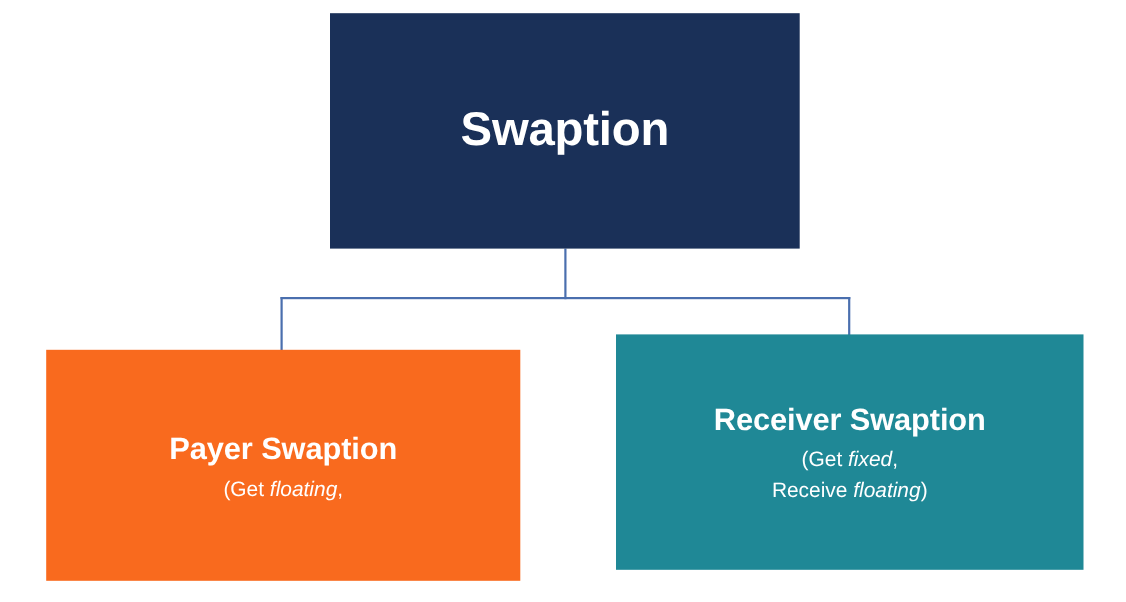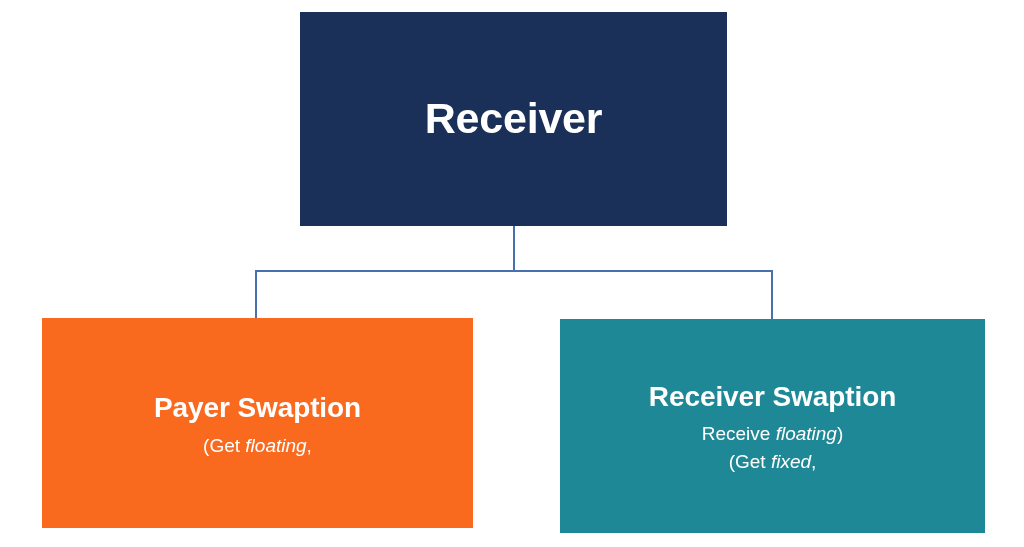--- a/index.html
+++ b/index.html
@@ -51,21 +51,21 @@
     left: 42px;
     top: 318px;
     width: 431px;
     height: 210px;
     background: #f96a1e;
     padding-top: 6px;
   }
 
   #node-receiver {
     left: 560px;
-    top: 319px;
+    top: 304px;
     width: 425px;
     height: 214px;
     background: #1f8896;
     padding-top: 4px;
   }
 
   .child .node-title {
     font-size: 28px;
     font-weight: bold;
     line-height: 1.12;
@@ -121,27 +121,27 @@
 <body>
 
 <div id="canvas" style="background: rgb(255, 255, 255);">
 
   <div class="connector" id="conn-stem" style="background: rgb(74, 111, 174);"></div>
   <div class="connector" id="conn-bar" style="background: rgb(74, 111, 174);"></div>
   <div class="connector" id="conn-drop-left" style="background: rgb(74, 111, 174);"></div>
   <div class="connector" id="conn-drop-right" style="background: rgb(74, 111, 174);"></div>
 
   <div class="node" id="node-root" style="background: rgb(26, 48, 88); color: rgb(255, 255, 255);">
-    <div class="node-title">Receiver</div>
+    <div class="node-title">Swaption</div>
   </div>
 
   <div class="node child" id="node-payer" style="background: rgb(249, 106, 30); color: rgb(255, 255, 255);">
     <div class="node-title">Payer Swaption</div>
     <div class="node-sub-line">(Get <em>floating</em>,</div>
   </div>
 
   <div class="node child" id="node-receiver" style="background: rgb(31, 136, 150); color: rgb(255, 255, 255);">
     <div class="node-title">Receiver Swaption</div>
+    <div class="node-sub-line">(Get <em>fixed</em>,</div>
     <div class="node-sub-line">Receive <em>floating</em>)</div>
-    <div class="node-sub-line">(Get <em>fixed</em>,</div>
   </div>
 
 </div>
 
 </body></html>

